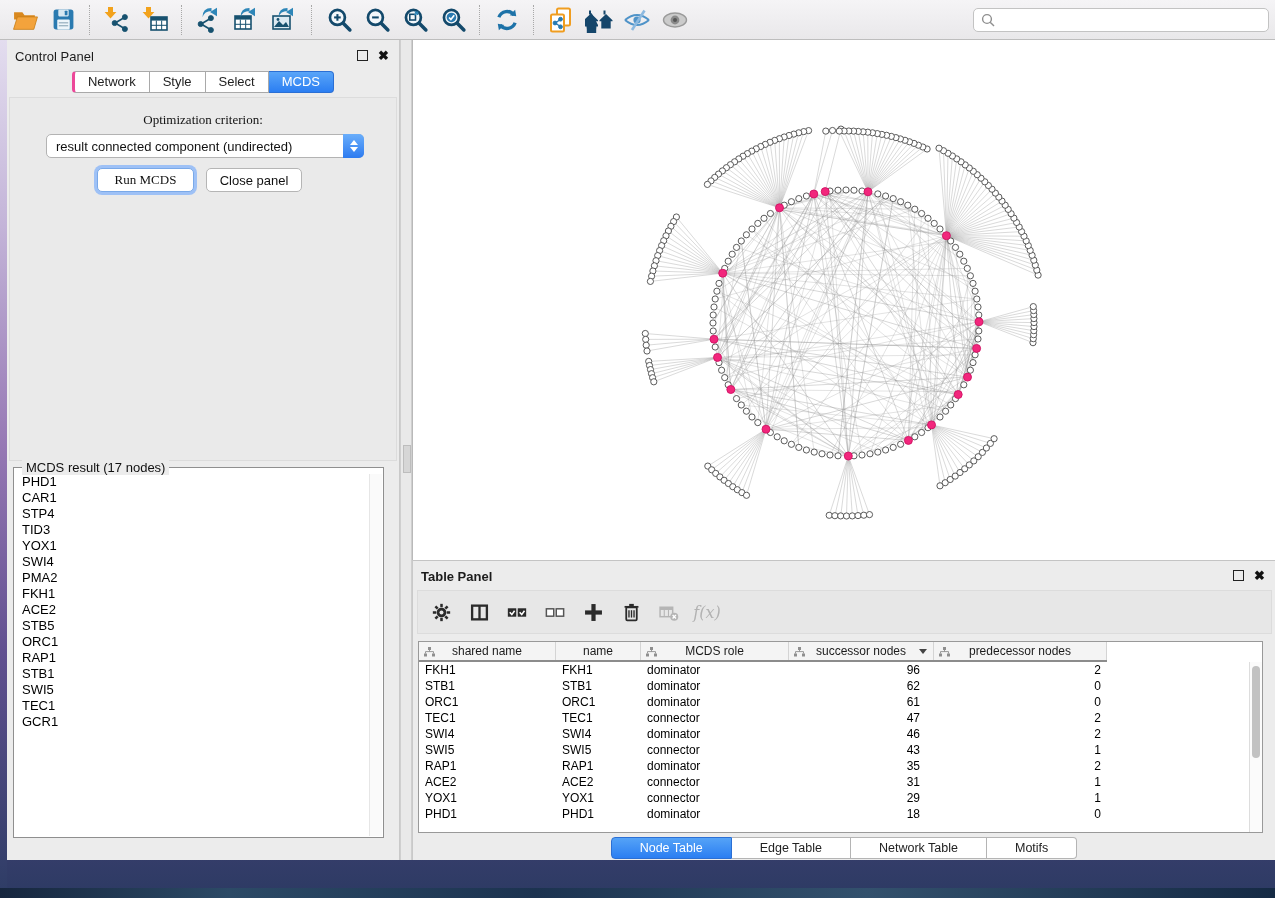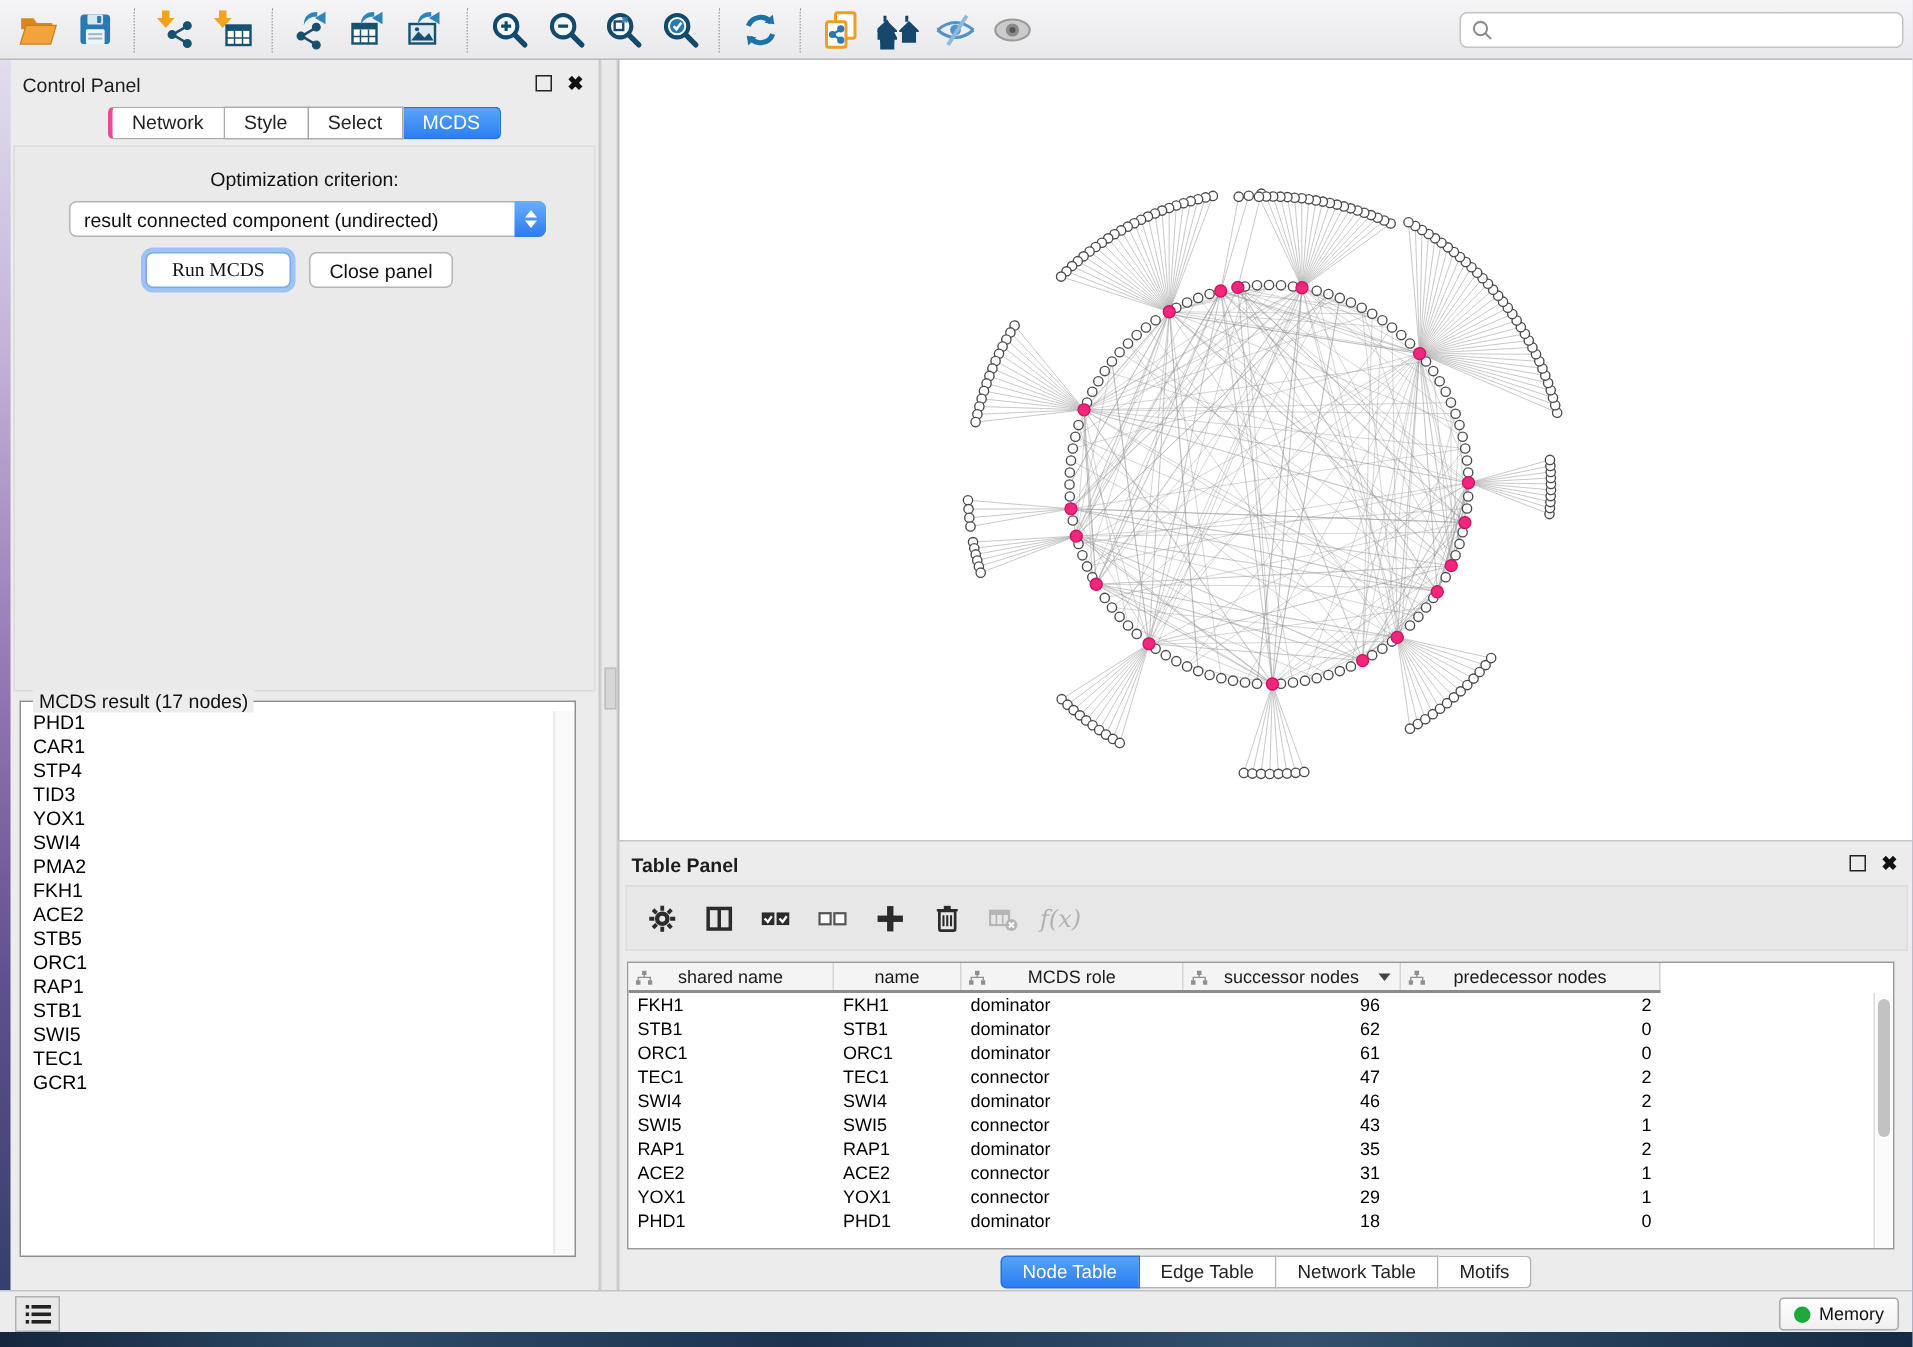--- a/index.html
+++ b/index.html
@@ -24,21 +24,21 @@
   .cpanel{left:7px;top:40px;width:393px;height:820px;background:#ececec;border-right:1px solid #c9c9c9;box-sizing:border-box;}
   .panel-title{font-size:13px;color:#1c1c1c;}
   .float-box{width:9px;height:9px;border:1.5px solid #222;display:inline-block;}
   .close-x{font-size:13px;font-weight:bold;color:#111;line-height:9px;}
   .cp-tabs{position:absolute;left:0;top:31px;width:100%;display:flex;justify-content:center;}
   .tab{height:20px;line-height:20px;padding:0 13px;font-size:13px;background:#fff;border:1px solid #a9a9a9;border-left:none;color:#222;}
   .tab:first-child{border-left:3px solid #ec4899;border-radius:4px 0 0 4px;}
   .tab:last-child{border-radius:0 4px 4px 0;}
   .tab.active{background:linear-gradient(#59a5f8,#2b7ef2);color:#fff;border-color:#2b6fd4;}
   .cp-inner{position:absolute;left:2px;top:57px;width:388px;height:364px;background:#eaeaea;border:1px solid #dcdcdc;box-sizing:border-box;}
-  .opt-label{position:absolute;left:0;top:14px;width:100%;text-align:center;font-size:13px;color:#111;}
+  .opt-label{position:absolute;left:0;top:14px;width:100%;text-align:center;font-size:13px;color:#111;font-family:Liberation Serif, serif;}
   .selectbox{position:absolute;left:36px;top:36px;width:318px;height:24px;background:#fff;border:1px solid #b3b3b3;border-radius:5px;
              display:flex;align-items:center;box-sizing:border-box;}
   .selectbox .val{flex:1;font-size:13px;padding-left:9px;color:#111;white-space:nowrap;}
   .stepper{width:21px;height:24px;margin-right:-1px;border-radius:0 5px 5px 0;background:linear-gradient(#6aaefb,#2d7bf0);
            display:flex;flex-direction:column;align-items:center;justify-content:center;gap:2px;}
   .stepper .up{width:0;height:0;border-left:4px solid transparent;border-right:4px solid transparent;border-bottom:5px solid #fff;}
   .stepper .dn{width:0;height:0;border-left:4px solid transparent;border-right:4px solid transparent;border-top:5px solid #fff;}
   .btn{position:absolute;top:70px;height:24px;background:#fff;border:1px solid #b5b5b5;border-radius:5px;font-size:13px;color:#111;
        display:flex;align-items:center;justify-content:center;box-sizing:border-box;}
   .btn.focusring{box-shadow:0 0 0 3px rgba(94,158,255,.55);border-color:#7aa9e8;font-family:Liberation Serif, serif;}
@@ -68,21 +68,21 @@
   .th{position:relative;display:flex;align-items:center;justify-content:center;font-size:12px;color:#1b1b1b;
       border-right:1px solid #d4d4d4;box-sizing:border-box;height:18px;}
   .th .tree{position:absolute;left:5px;top:5px;}
   .th .chev{position:absolute;right:6px;top:7px;width:0;height:0;border-left:4px solid transparent;border-right:4px solid transparent;border-top:5px solid #444;}
   .tbody{position:absolute;left:0;top:20px;right:13px;bottom:0;overflow:hidden;}
   .tr{display:flex;height:16px;align-items:center;}
   .td{font-size:12px;color:#000;box-sizing:border-box;padding:0 6px;white-space:nowrap;overflow:hidden;}
   .tbl-scroll{position:absolute;right:0;top:20px;bottom:0;width:13px;background:#fbfbfb;border-left:1px solid #ddd;box-sizing:border-box;}
   .tbl-thumb{position:absolute;left:2px;top:4px;width:8px;height:92px;background:#c2c2c2;border-radius:4px;}
   .tp-tabs{position:absolute;left:0;top:276px;width:100%;display:flex;justify-content:center;}
-  .ttab{height:20px;line-height:20px;padding:0 14px;font-size:12.5px;background:#fff;border:1px solid #b4b4b4;border-left:none;color:#222;}
+  .ttab{height:20px;line-height:20px;padding:0 28px;font-size:12.5px;background:#fff;border:1px solid #b4b4b4;border-left:none;color:#222;}
   .ttab:first-child{border-left:1px solid #b4b4b4;border-radius:4px 0 0 4px;}
   .ttab:last-child{border-radius:0 4px 4px 0;}
   .ttab.active{background:linear-gradient(#55a3f7,#2b7ef2);color:#fff;border-color:#2b6fd4;}
   
   .statusbar{left:0;top:860px;width:1275px;height:28px;background:#ececec;border-top:1px solid #c4c4c4;box-sizing:border-box;}
   .menu-btn{position:absolute;left:10px;top:3px;width:28px;height:22px;background:#e8e8e8;border:1px solid #b0b0b0;
             display:flex;align-items:center;justify-content:center;}
   .mem-btn{position:absolute;right:9px;top:4px;height:20px;background:linear-gradient(#fefefe,#f0f0f0);border:1px solid #a8a8a8;border-radius:3px;
            display:flex;align-items:center;padding:0 9px;font-size:12px;color:#111;gap:6px;}
   .mem-dot{width:11px;height:11px;border-radius:50%;background:#1ca93a;}
@@ -1131,31 +1131,13 @@
         </div>
     </div>
     <div class="tp-tabs" id="tp-tabs">
         <div class="ttab active">Node Table</div>
         <div class="ttab">Edge Table</div>
         <div class="ttab">Network Table</div>
         <div class="ttab">Motifs</div>
       </div>
   </div>
 
-  <div class="abs statusbar">
-    <div class="menu-btn">
-      <svg width="17" height="13" viewBox="0 0 17 13">
-          <g fill="#222">
-            <rect x="0" y="0" width="2.4" height="2.4"></rect>
-            <rect x="4" y="0" width="13" height="2.4"></rect>
-            <rect x="0" y="5" width="2.4" height="2.4"></rect>
-            <rect x="4" y="5" width="13" height="2.4"></rect>
-            <rect x="0" y="10" width="2.4" height="2.4"></rect>
-            <rect x="4" y="10" width="13" height="2.4"></rect>
-          </g>
-        </svg>
-    </div>
-    <div class="mem-btn">
-      <span class="mem-dot"></span>
-      <span>Memory</span>
-    </div>
-  </div>
 </div>
 
 </body></html>

